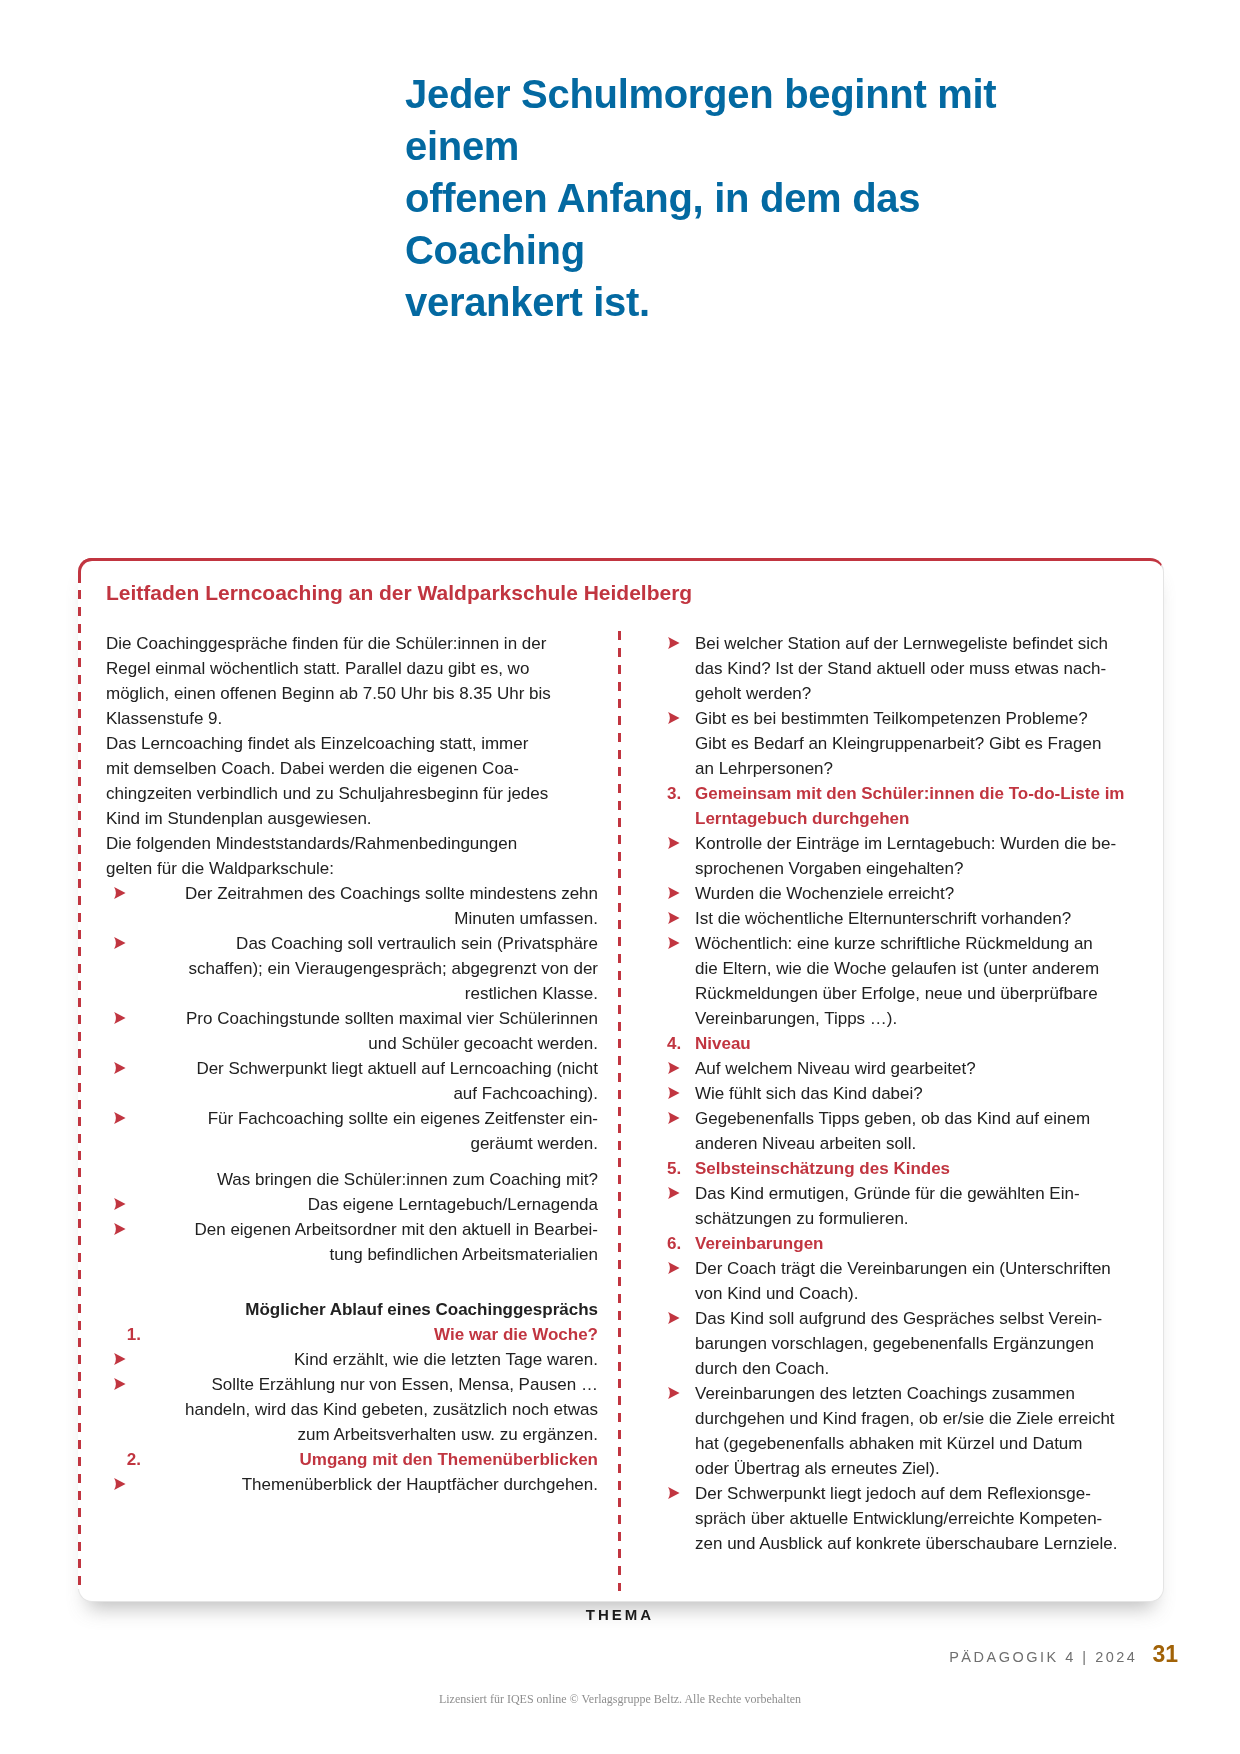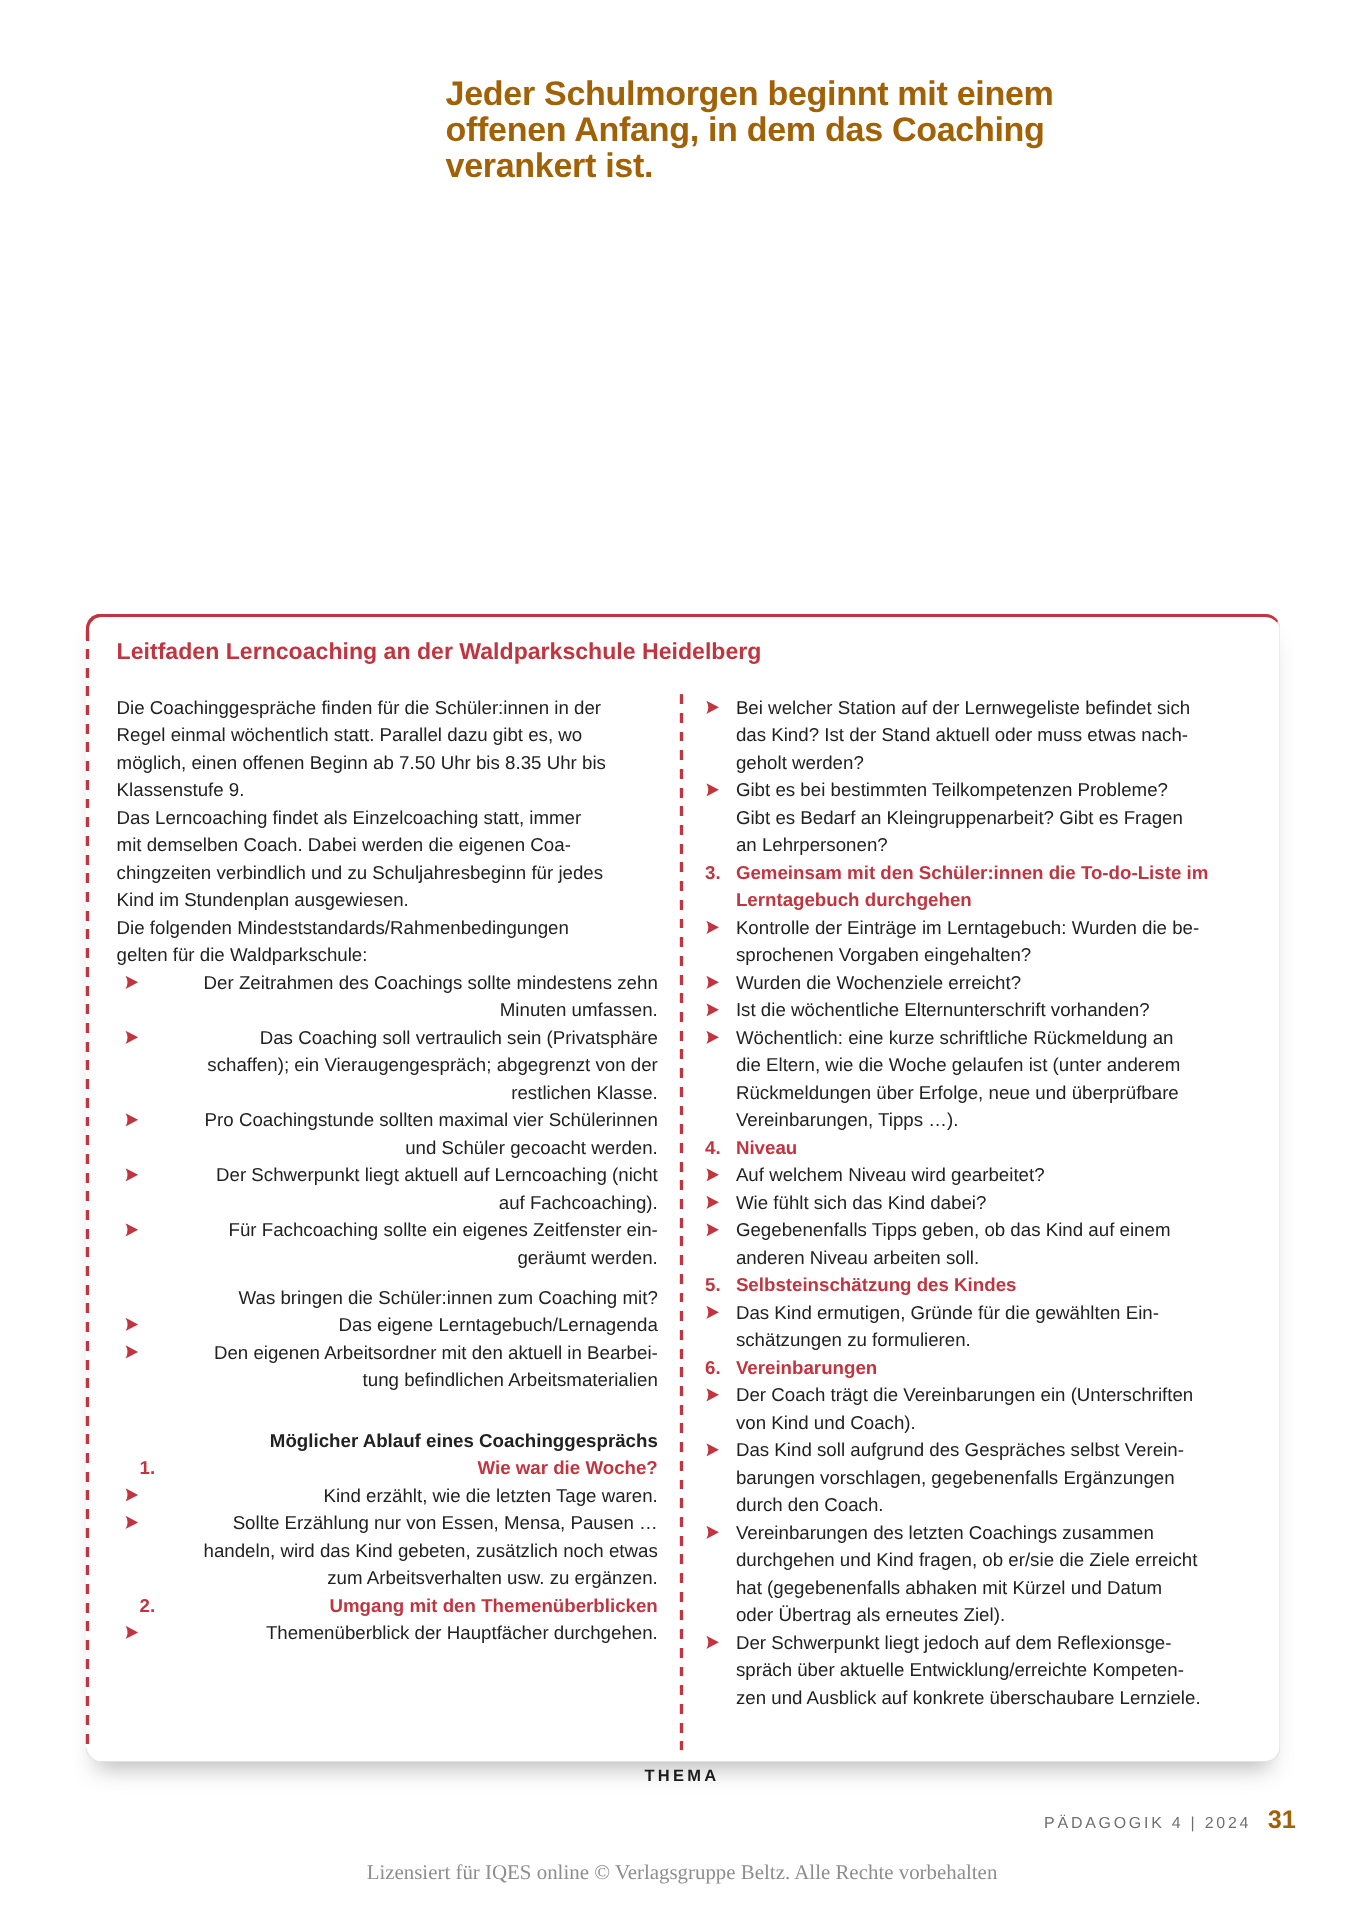--- a/index.html
+++ b/index.html
@@ -4,21 +4,21 @@
 <style>
   :root { --red:#c13540; --text:#212121; --muted:#6f6f6f; }
   html,body { margin:0; padding:0; }
   body {
     width:1240px; height:1754px; position:relative; background:#ffffff;
     font-family:"Liberation Sans", sans-serif; color:var(--text);
     overflow:hidden;
   }
   .page-heading {
     position:absolute; left:405px; top:68px; width:660px;
-    font-size:31px; line-height:33px; font-weight:700; color:#a16207;
+    font-size:40px; line-height:52px; font-weight:700; color:#0369a1;
     letter-spacing:-0.3px; white-space:pre-line;
   }
   .guide-box {
     position:absolute; left:78px; top:558px; width:1086px; height:1044px;
     background:#fff; box-sizing:border-box;
     border:1.5px solid #e4e4e4; border-top:3px solid var(--red);
     border-radius:14px;
     box-shadow:0 16px 20px -10px rgba(110,110,110,0.45);
   }
   .left-dashes {
@@ -33,21 +33,21 @@
   .box-title {
     position:absolute; left:27px; top:20px;
     font-size:21px; font-weight:700; color:var(--red);
   }
   .divider {
     position:absolute; left:539px; top:70px; bottom:10px; width:2.5px;
     background:repeating-linear-gradient(180deg, var(--red) 0 9px, transparent 9px 17px);
   }
   .col { position:absolute; top:70px; font-size:17px; line-height:25px; }
   .col-left  { left:27px;  width:492px; }
-  .col-right { left:562px; width:505px; }
+  .col-right { left:588px; width:505px; }
   .text-block { white-space:pre-line; margin:0; }
   .bullet { display:flex; }
   .col-left .bullet, .col-left .sec-head { margin-left:7px;text-align:right; }
   .arrow { flex:0 0 28px; padding-top:6px; color:var(--red); }
   .arrow svg { display:block; }
   .bullet-text { flex:1; white-space:pre-line; }
   .sec-head { display:flex; font-weight:700; color:var(--red); }
   .sec-num { flex:0 0 28px; }
   .sec-title { flex:1; white-space:pre-line; }
   .bring-lead { margin-top:11px;text-align:right; }
@@ -57,21 +57,21 @@
     font-size:15px; font-weight:700; letter-spacing:3px; color:#1b1b1b;
   }
   .footer-right {
     position:absolute; top:1641px; right:62px;
     display:flex; align-items:baseline; gap:15px;
   }
   .journal { font-size:14.5px; letter-spacing:2.5px; color:var(--muted); }
   .page-num { font-size:23px; font-weight:700; color:#a16207; }
   .license {
     position:absolute; top:1692px; left:0; width:1240px; text-align:center;
-    font-family:"Liberation Serif", serif; font-size:19px; color:#8e8e8e;
+    font-family:"Liberation Serif", serif; font-size:12px; color:#8e8e8e;
   }
 </style>
 </head>
 <body>
 
 <div class="page-heading">Jeder Schulmorgen beginnt mit einem
 offenen Anfang, in dem das Coaching
 verankert ist.</div>
 
 <div class="guide-box">

